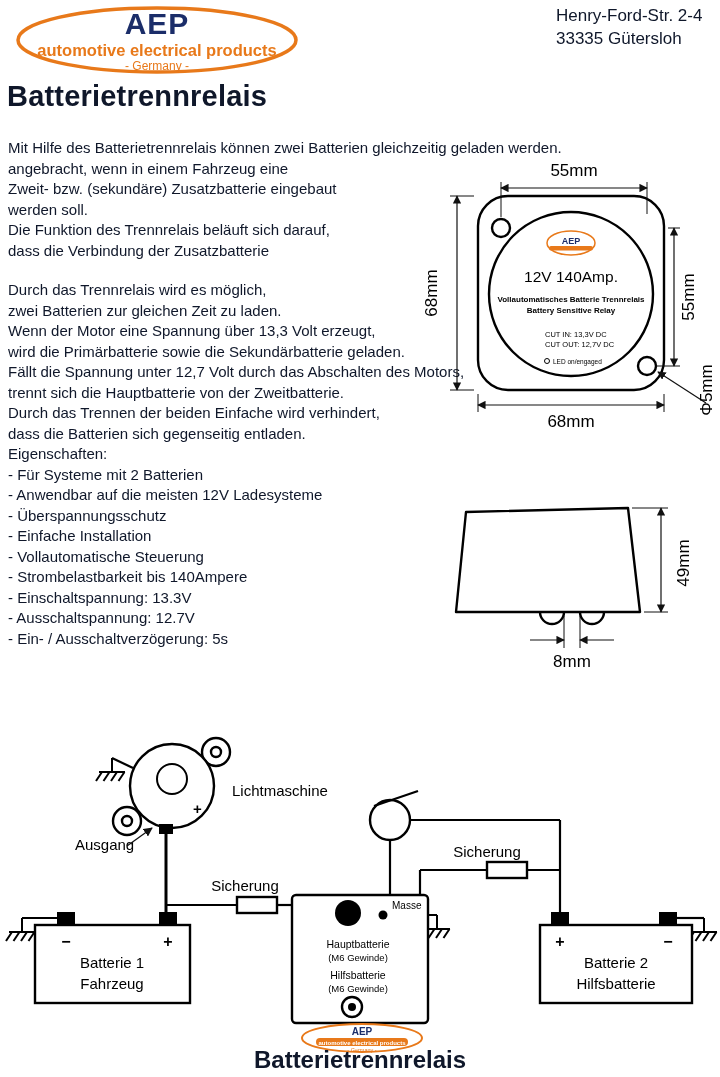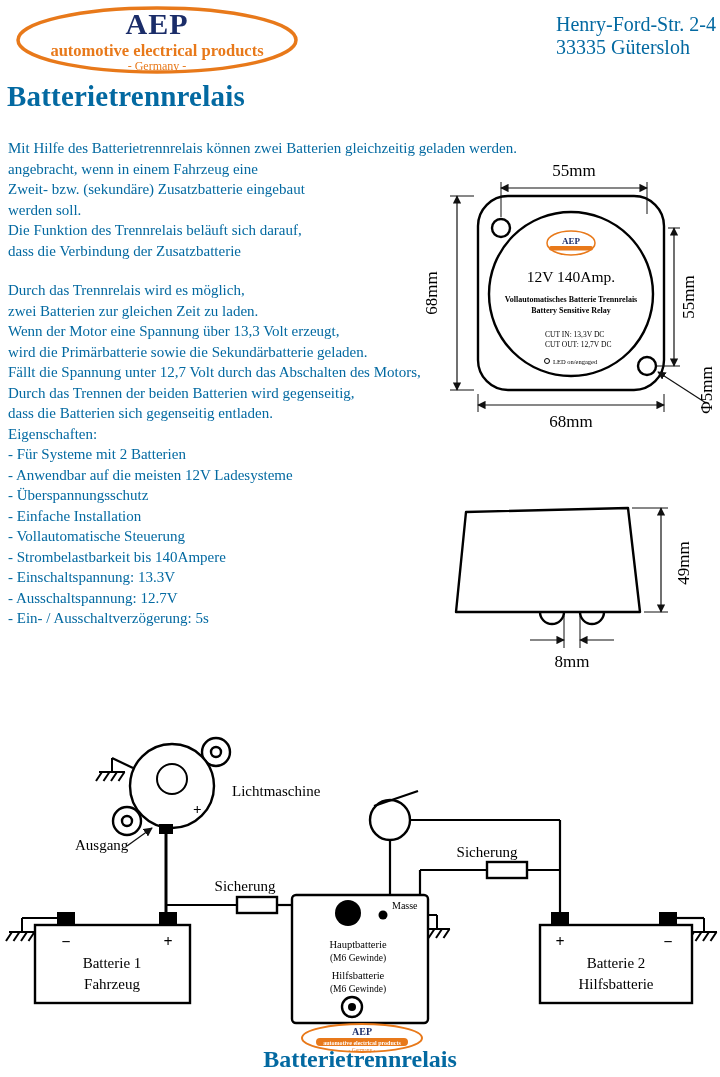--- a/index.html
+++ b/index.html
@@ -1,19 +1,19 @@
 <!DOCTYPE html>
 <html><head>
 <meta charset="utf-8">
 <style>
   html,body { margin:0; padding:0; background:#fff; }
   #page { position:relative; width:720px; height:1077px; background:#ffffff;
-          font-family:Liberation Serif, serif; color:#0369a1; overflow:hidden; }
+          font-family:Liberation Sans, sans-serif; color:#0f172a; overflow:hidden; }
   .abs { position:absolute; }
-  .addr { left:556px; top:13px; font-size:20px; line-height:23px; }
+  .addr { left:556px; top:4px; font-size:17px; line-height:23px; }
   .title { left:7px; top:80px; font-size:29px; font-weight:bold; letter-spacing:0.2px; }
   .textcol { left:8px; top:138px; }
   .ln { font-size:15px; line-height:20.5px; height:20.5px; white-space:nowrap; }
   .gap { height:19px; }
   .footer { left:0; top:1046px; width:720px; text-align:center; font-size:24px; font-weight:bold; }
 
   
   .shape { fill:#fff; stroke:#000; stroke-width:2.4; }
   .thin  { fill:none; stroke:#111; stroke-width:1.3; }
   .ext   { fill:none; stroke:#111; stroke-width:1; }
@@ -68,21 +68,22 @@
     <div class="ln">Zweit- bzw. (sekundäre) Zusatzbatterie eingebaut</div>
     <div class="ln">werden soll.</div>
     <div class="ln">Die Funktion des Trennrelais beläuft sich darauf,</div>
     <div class="ln">dass die Verbindung der Zusatzbatterie</div>
     <div class="gap"></div>
     <div class="ln">Durch das Trennrelais wird es möglich,</div>
     <div class="ln">zwei Batterien zur gleichen Zeit zu laden.</div>
     <div class="ln">Wenn der Motor eine Spannung über 13,3 Volt erzeugt,</div>
     <div class="ln">wird die Primärbatterie sowie die Sekundärbatterie geladen.</div>
     <div class="ln">Fällt die Spannung unter 12,7 Volt durch das Abschalten des Motors,</div>
-    <div class="ln">Durch das Trennen der beiden Batterien wird gegenseitig,</div>
+    <div class="ln">trennt sich die Hauptbatterie von der Zweitbatterie.</div>
+    <div class="ln">Durch das Trennen der beiden Einfache wird verhindert,</div>
     <div class="ln">dass die Batterien sich gegenseitig entladen.</div>
     <div class="ln">Eigenschaften:</div>
     <div class="ln">- Für Systeme mit 2 Batterien</div>
     <div class="ln">- Anwendbar auf die meisten 12V Ladesysteme</div>
     <div class="ln">- Überspannungsschutz</div>
     <div class="ln">- Einfache Installation</div>
     <div class="ln">- Vollautomatische Steuerung</div>
     <div class="ln">- Strombelastbarkeit bis 140Ampere</div>
     <div class="ln">- Einschaltspannung: 13.3V</div>
     <div class="ln">- Ausschaltspannung: 12.7V</div>

